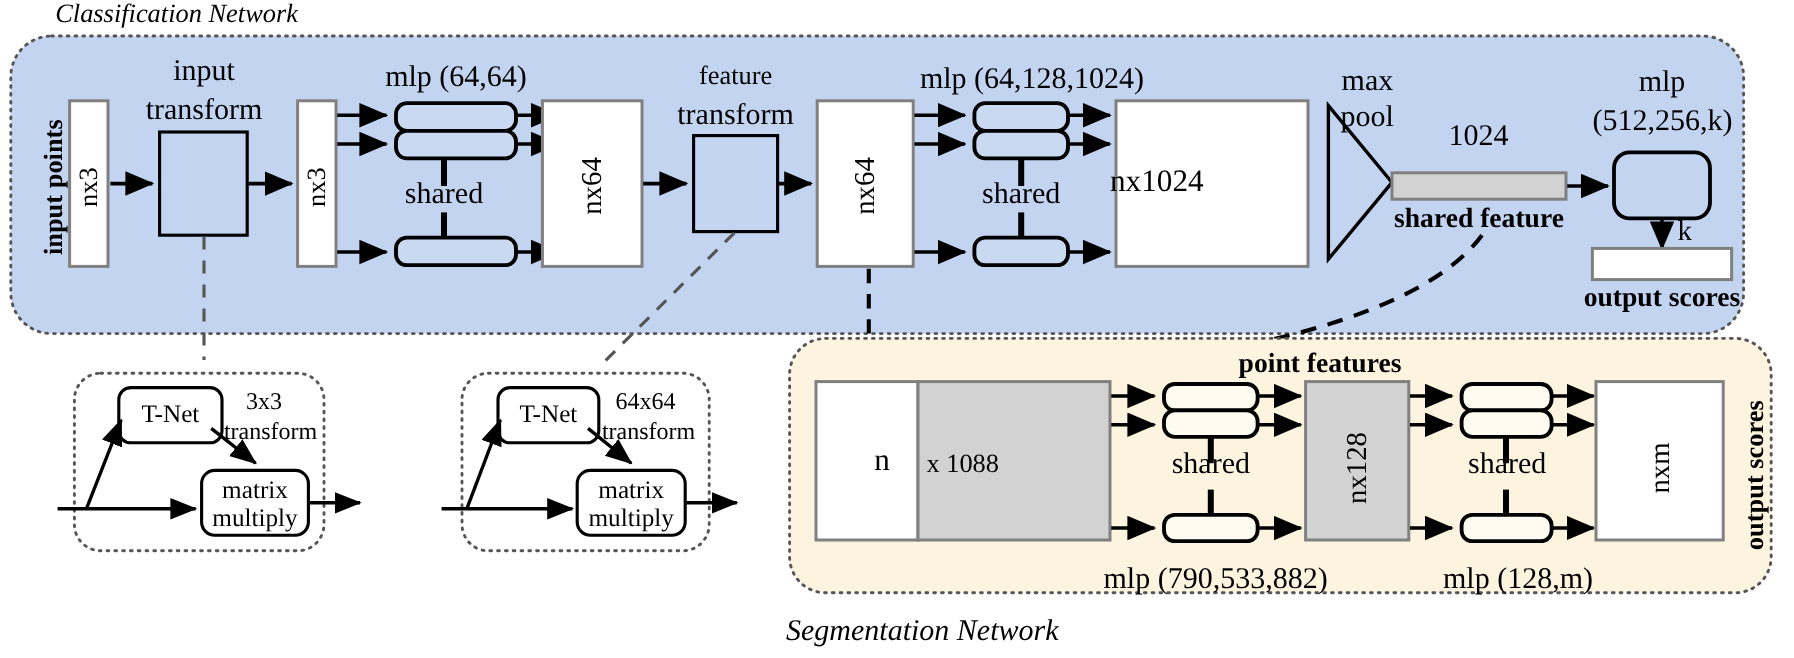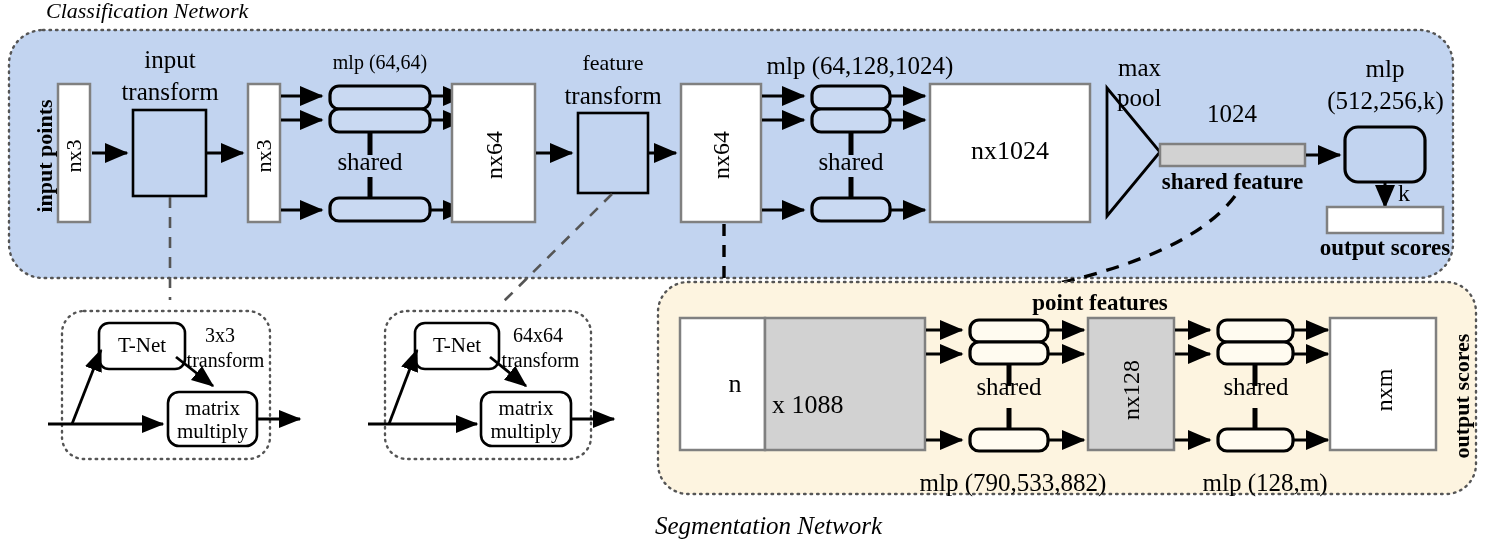--- a/index.html
+++ b/index.html
@@ -221,36 +221,36 @@
 
   <div class="lbl bold vert ctr" style="left:-25px;top:145px;width:140px;font-size:22px;">input points</div>
 
   <div class="lbl vert ctr" style="left:36px;top:145px;font-size:22px;width:76px;">nx3</div>
 
   <div class="lbl ctr" style="left:110px;top:47px;width:120px;font-size:25px;">input</div>
   <div class="lbl ctr" style="left:100px;top:79px;width:140px;font-size:25px;">transform</div>
 
   <div class="lbl vert ctr" style="left:226px;top:145px;font-size:22px;width:76px;">nx3</div>
 
-  <div class="lbl ctr" style="left:300px;top:52px;width:160px;font-size:20px;font-family:Liberation Serif, serif;">mlp (64,64)</div>
+  <div class="lbl ctr" style="left:300px;top:52px;width:160px;font-size:25px;font-family:Liberation Serif, serif;">mlp (64,64)</div>
 
   <div class="lbl ctr" style="left:320px;top:149px;width:100px;font-size:25px;">shared</div>
 
   <div class="lbl vert ctr" style="left:455px;top:143px;font-size:24px;width:78px;">nx64</div>
 
   <div class="lbl ctr" style="left:553px;top:52px;width:120px;font-size:22px;">feature</div>
   <div class="lbl ctr" style="left:543px;top:83px;width:140px;font-size:25px;">transform</div>
 
   <div class="lbl vert ctr" style="left:682px;top:143px;font-size:24px;width:78px;">nx64</div>
 
   <div class="lbl ctr" style="left:745px;top:53px;width:230px;font-size:25px;">mlp (64,128,1024)</div>
 
   <div class="lbl ctr" style="left:801px;top:149px;width:100px;font-size:25px;">shared</div>
 
-  <div class="lbl ctr" style="left:930px;top:138px;width:160px;font-size:26px;">nx1024</div>
+  <div class="lbl ctr" style="left:884px;top:138px;width:160px;font-size:26px;">nx1024</div>
 
   <div class="lbl" style="left:1118px;top:55px;font-size:25px;">max</div>
   <div class="lbl" style="left:1117px;top:85px;font-size:25px;">pool</div>
 
   <div class="lbl ctr" style="left:1177px;top:101px;width:110px;font-size:25px;">1024</div>
 
   <div class="lbl bold ctr" style="left:1140px;top:170px;width:185px;font-size:23px;">shared feature</div>
 
   <div class="lbl ctr" style="left:1325px;top:56px;width:120px;font-size:25px;">mlp</div>
   <div class="lbl ctr" style="left:1303px;top:88px;width:165px;font-size:25px;">(512,256,k)</div>
@@ -267,21 +267,21 @@
 
   <div class="lbl ctr" style="left:415px;top:335px;width:84px;font-size:21px;">T-Net</div>
   <div class="lbl ctr" style="left:493px;top:325px;width:90px;font-size:20px;">64x64</div>
   <div class="lbl ctr" style="left:488px;top:350px;width:105px;font-size:20px;">transform</div>
   <div class="lbl ctr" style="left:481px;top:398px;width:90px;font-size:21px;">matrix</div>
   <div class="lbl ctr" style="left:481px;top:421px;width:90px;font-size:21px;">multiply</div>
 
   <div class="lbl bold ctr" style="left:1000px;top:291px;width:200px;font-size:23px;">point features</div>
 
   <div class="lbl ctr" style="left:715px;top:371px;width:40px;font-size:26px;">n</div>
-  <div class="lbl" style="left:772px;top:392px;font-size:26px;text-align:right;">x 1088</div>
+  <div class="lbl" style="left:772px;top:375px;font-size:22px;text-align:right;">x 1088</div>
 
   <div class="lbl ctr" style="left:959px;top:374px;width:100px;font-size:25px;">shared</div>
   <div class="lbl ctr" style="left:898px;top:470px;width:230px;font-size:25px;">mlp (790,533,882)</div>
 
   <div class="lbl vert ctr" style="left:1091px;top:378px;font-size:24px;width:80px;">nx128</div>
 
   <div class="lbl ctr" style="left:1206px;top:374px;width:100px;font-size:25px;">shared</div>
   <div class="lbl ctr" style="left:1185px;top:470px;width:160px;font-size:25px;">mlp (128,m)</div>
 
   <div class="lbl vert ctr" style="left:1345px;top:378px;font-size:24px;width:78px;">nxm</div>

